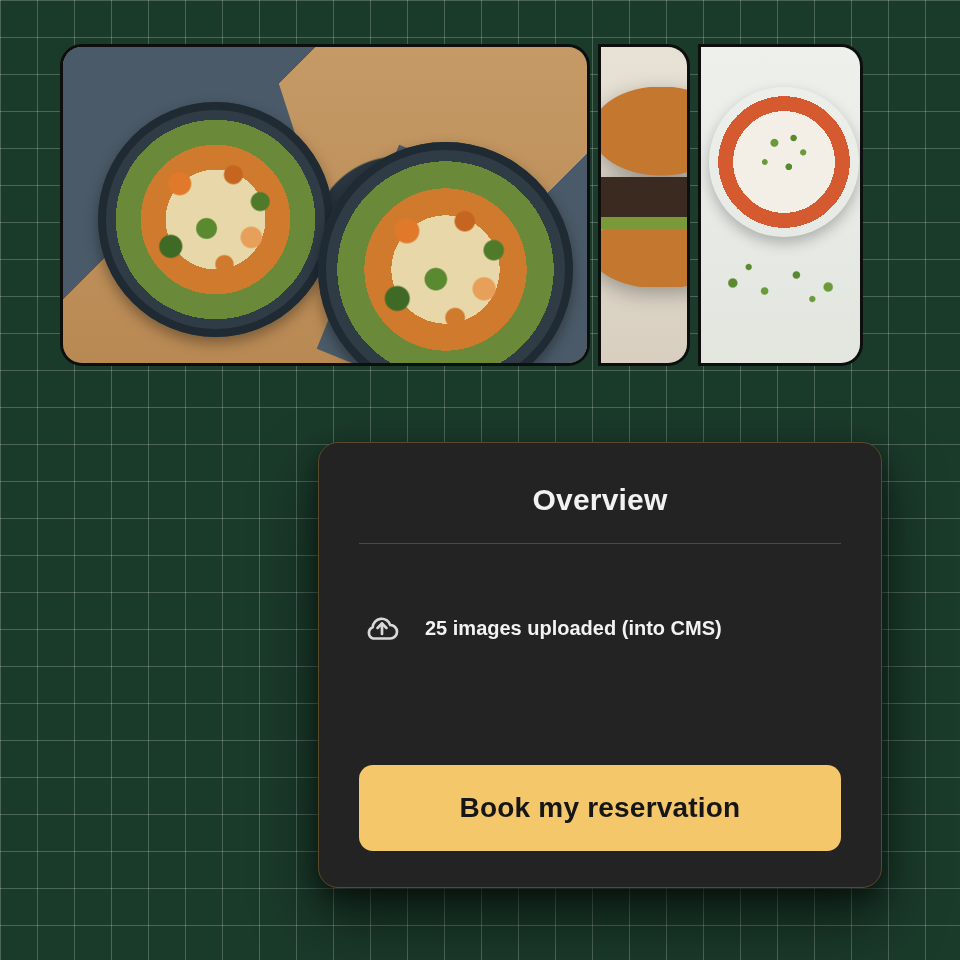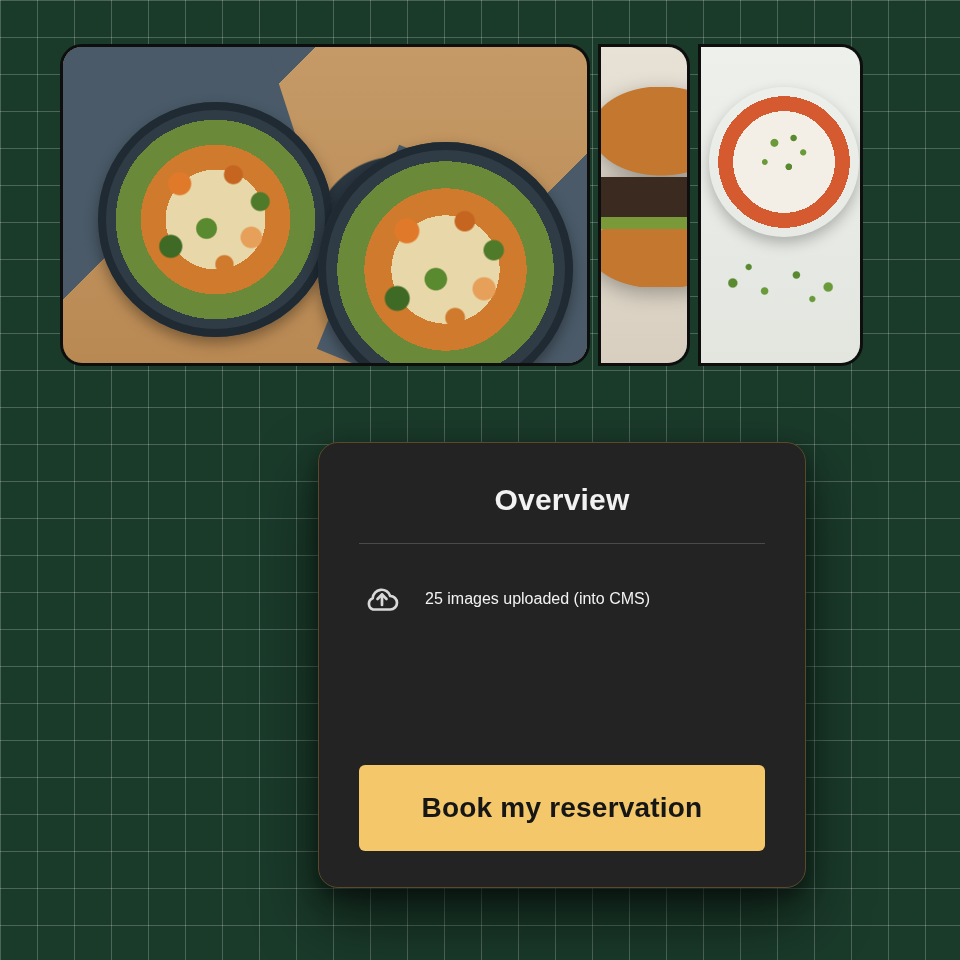--- a/index.html
+++ b/index.html
@@ -112,30 +112,31 @@
       radial-gradient(circle at 80% 55%, #6a9a3a 0 3%, transparent 4%),
       radial-gradient(circle at 30% 30%, #5a8a2f 0 2%, transparent 3%),
       radial-gradient(circle at 70% 70%, #6a9a3a 0 2%, transparent 3%);
   }
 
   
   .card {
     position: absolute;
     left: 318px;
     top: 442px;
-    width: 488px;
+    width: 564px;
     height: 446px;
     background: #232323;
     border: 1px solid #5a4a2a;
     border-radius: 20px;
     box-shadow: 0 30px 60px rgba(0,0,0,0.55), 0 8px 20px rgba(0,0,0,0.4);
     padding: 40px 40px 36px 40px;
     color: #f2f2f2;
     display: flex;
     flex-direction: column;
+    gap: 29px;
   }
   .card-title {
     text-align: center;
     font-size: 30px;
     font-weight: 700;
     letter-spacing: 0.2px;
     padding-bottom: 26px;
     border-bottom: 1px solid #4a4a4a;
   }
   .info-list {
@@ -150,29 +151,29 @@
     align-items: center;
     gap: 24px;
   }
   .info-icon {
     width: 38px; height: 38px;
     display:flex; align-items:center; justify-content:center;
     color: #d9d9d9;
     flex-shrink:0;
   }
   .info-text {
-    font-size: 16px;
-    font-weight: 400;
+    font-size: 20px;
+    font-weight: 700;
   }
   .cta {
     margin-top: auto;
     width: 100%;
     height: 86px;
     border: none;
-    border-radius: 6px;
+    border-radius: 14px;
     background: #f4c86a;
     color: #161616;
     font-size: 28px;
     font-weight: 800;
     cursor: pointer;
     letter-spacing: 0.2px;
   }
 </style>
 </head>
 <body>

